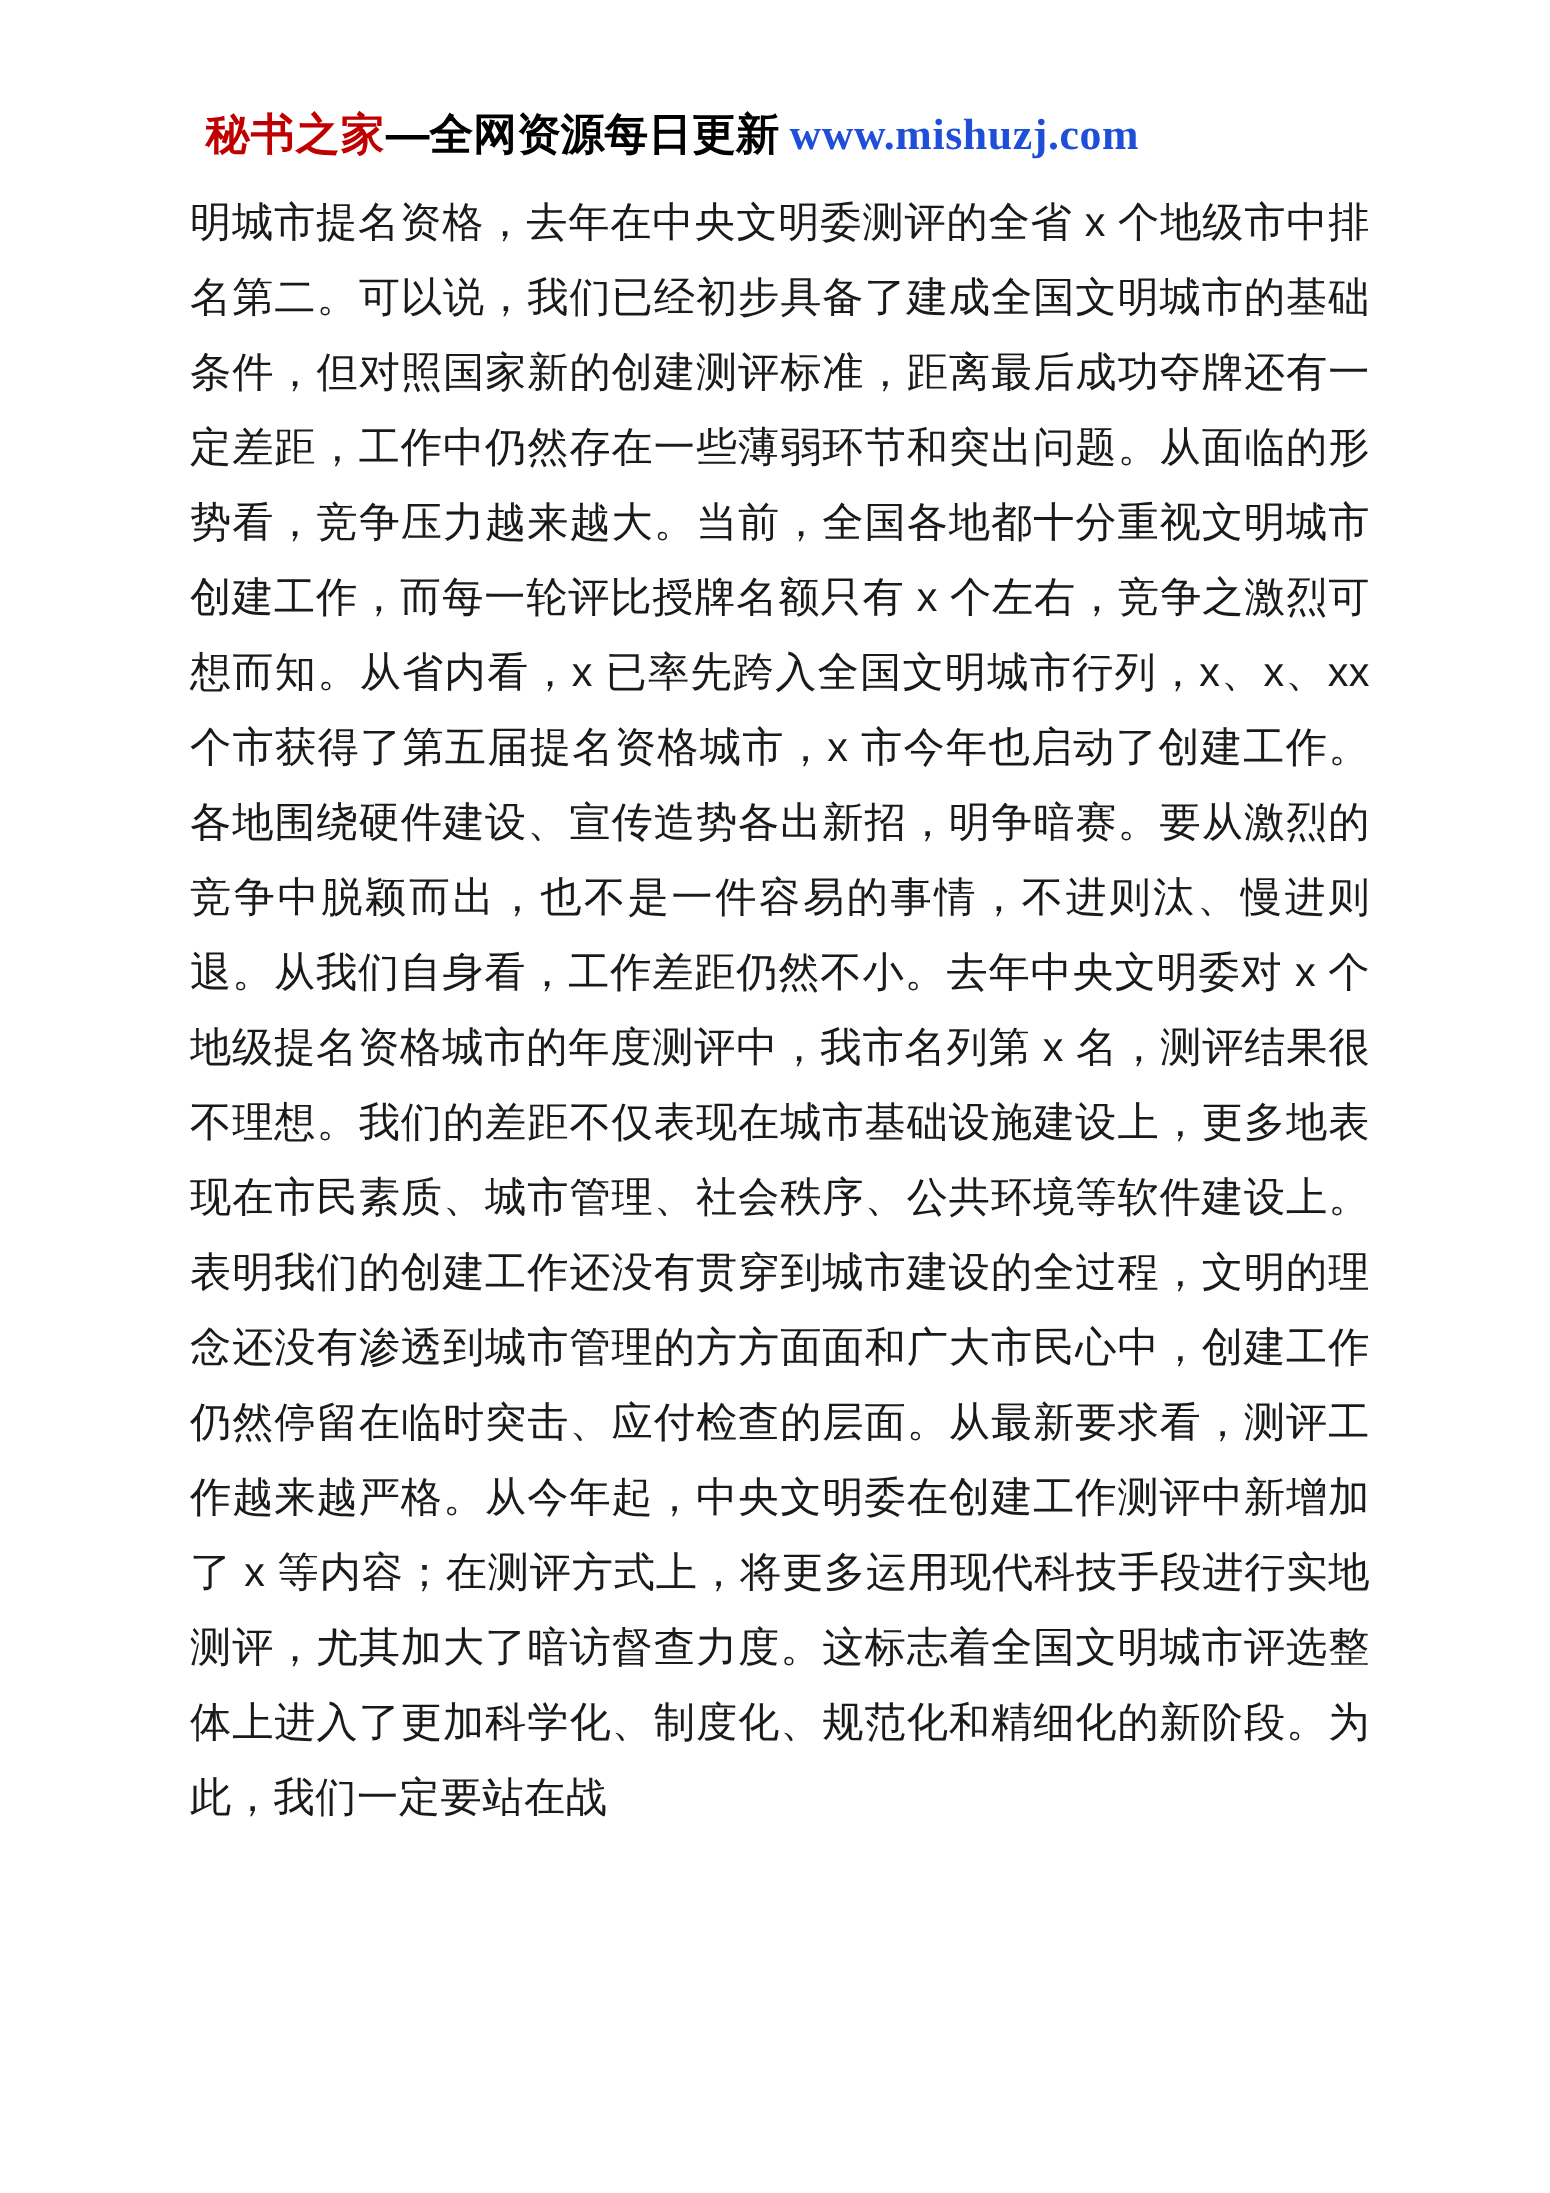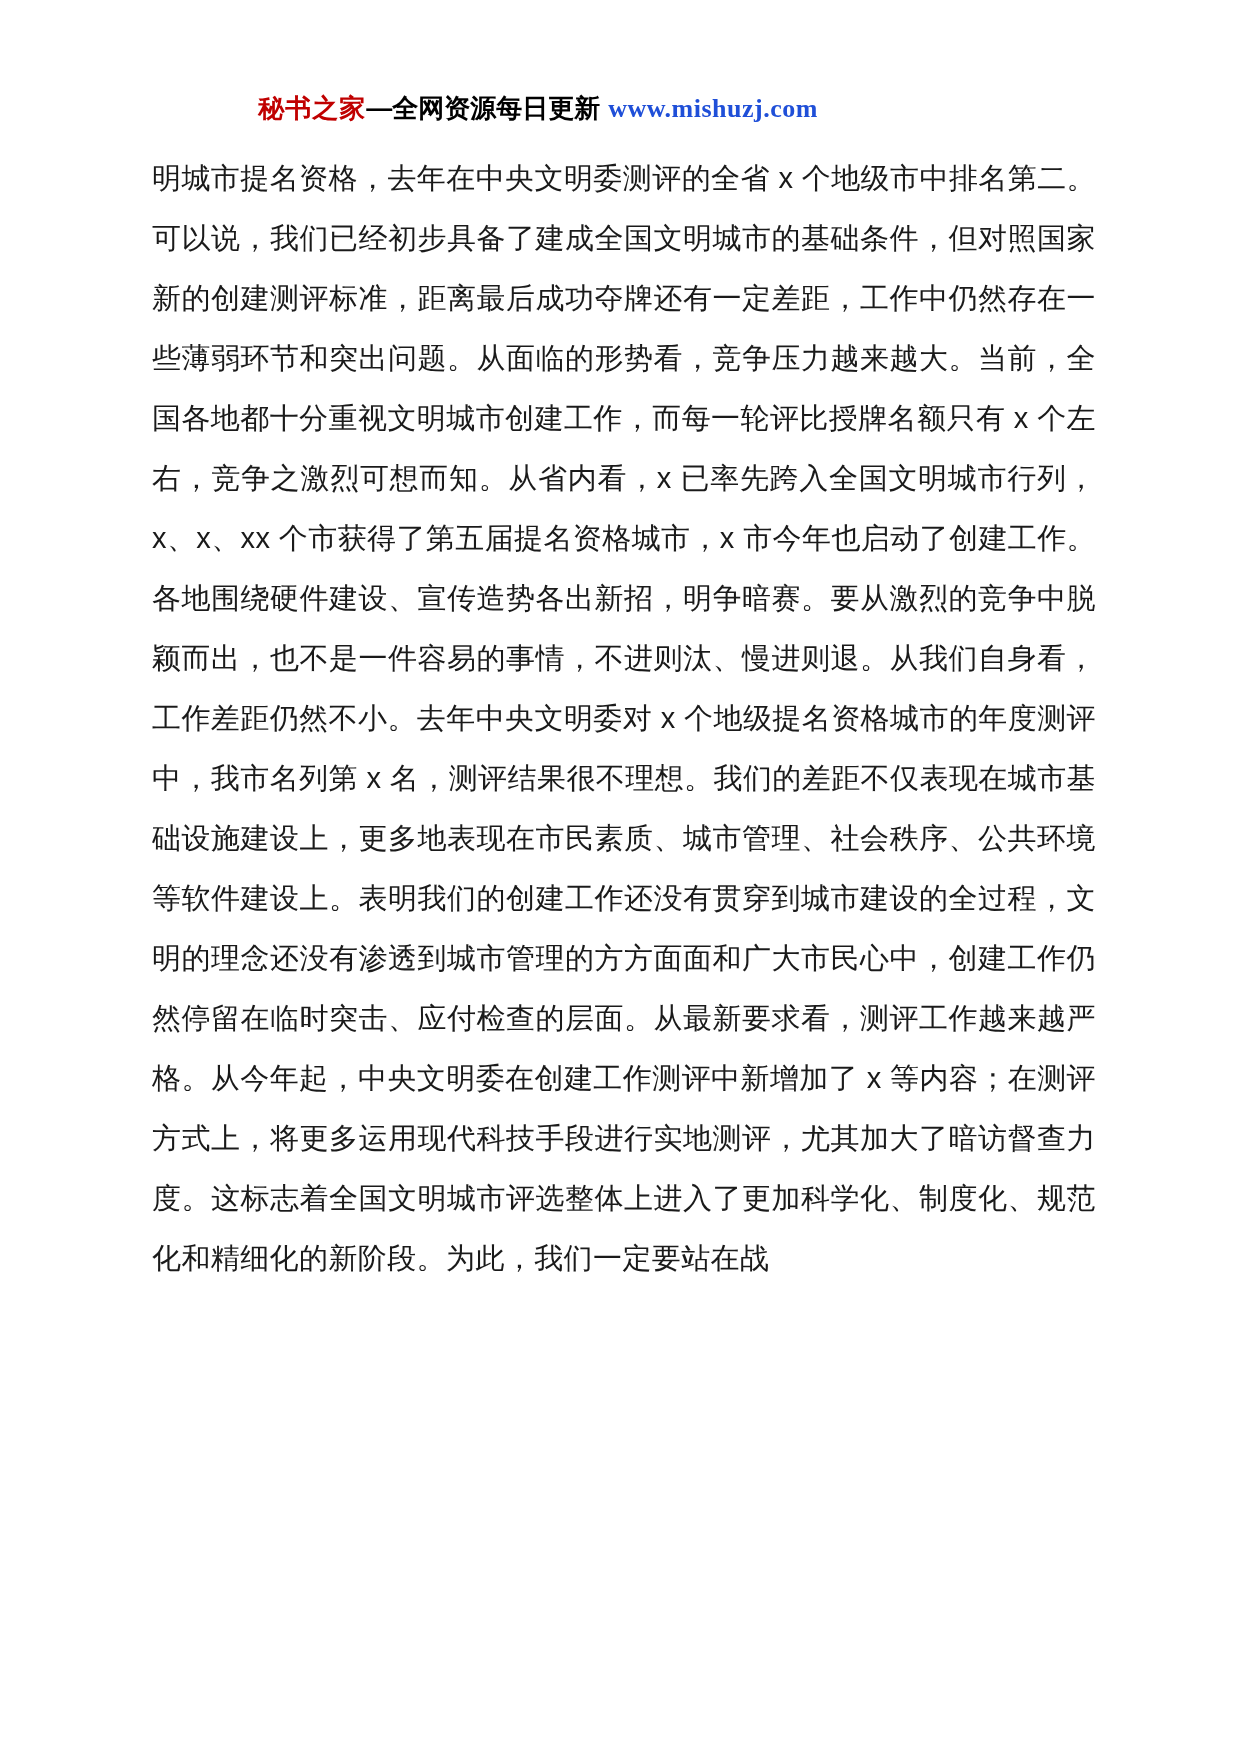--- a/index.html
+++ b/index.html
@@ -21,21 +21,21 @@
     box-sizing: border-box;
     padding: 0;
     position: relative;
   }
   .header-line {
     position: absolute;
     top: 88px;
     left: 0;
     width: 1076px;
     text-align: center;
-    font-size: 26px;
+    font-size: 35px;
     line-height: 40px;
     white-space: nowrap;
   }
   .brand {
     color: #c00000;
     font-weight: bold;
     letter-spacing: 1px;
   }
   .brand-sep {
     color: #000000;
@@ -50,21 +50,21 @@
     font-weight: bold;
     font-family: "Liberation Serif", serif;
     letter-spacing: 0.5px;
     margin-left: 8px;
   }
   .body-text {
     position: absolute;
     top: 148px;
     left: 152px;
     width: 944px;
-    font-size: 29px;
+    font-size: 33px;
     line-height: 60px;
     text-align: justify;
     text-justify: inter-ideograph;
     letter-spacing: 0.4px;
     color: #1a1a1a;
   }
   .body-text p {
     margin: 0;
   }
 </style>

